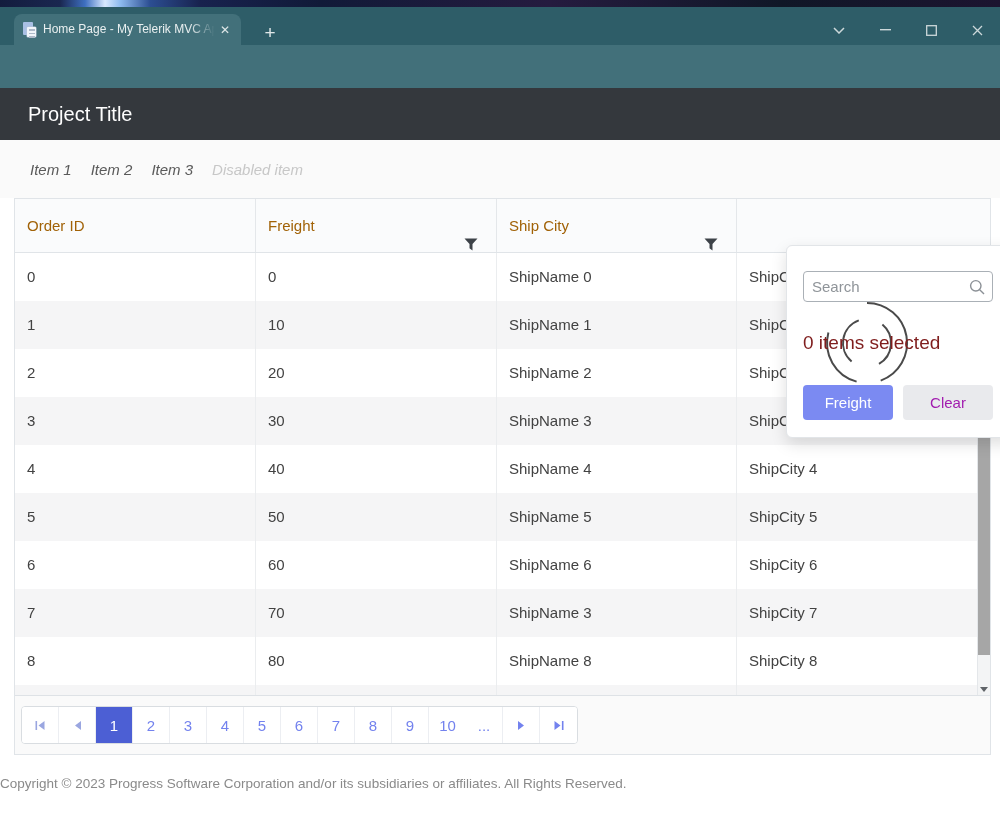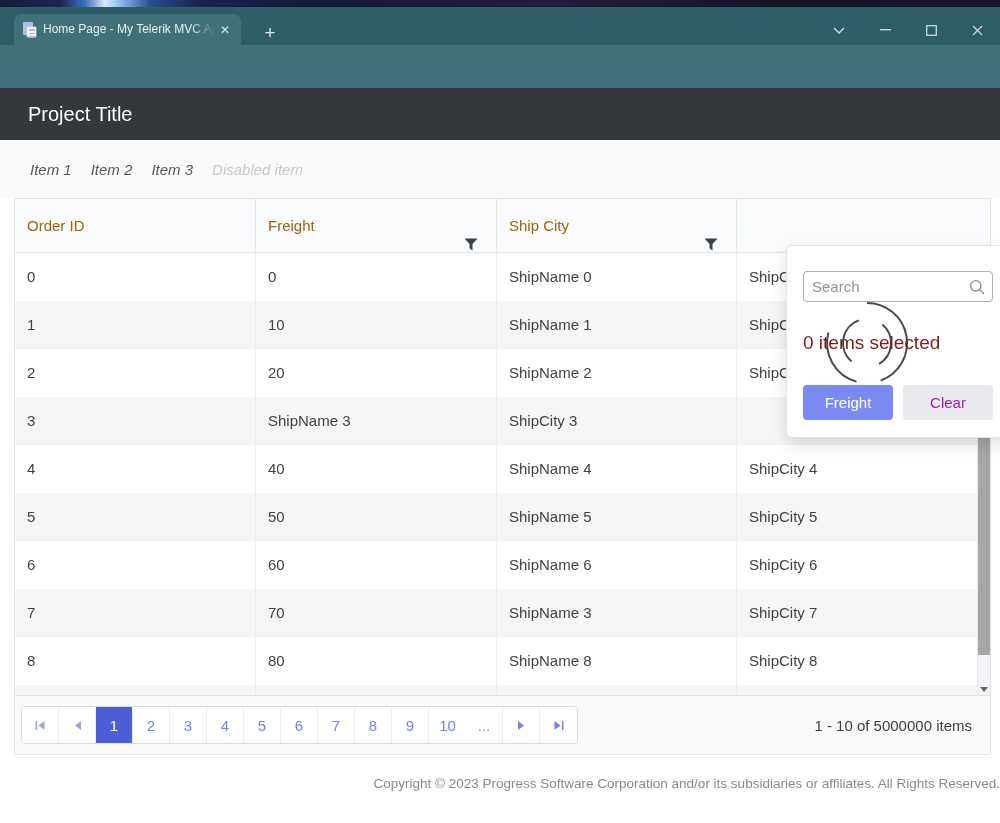--- a/index.html
+++ b/index.html
@@ -64,21 +64,21 @@
   .varrow { position:absolute; left:2px; bottom:3px; width:0; height:0;
     border-left:4px solid transparent; border-right:4px solid transparent; border-top:5px solid #5f6368; }
 
   .g-pager { position:absolute; left:0; bottom:0; width:975px; height:59px; background:#fafafa; border-top:1px solid #dee2e6; }
   .pg-box { position:absolute; left:6px; top:10px; height:38px; display:flex; background:#fff; border:1px solid #d9dde1; border-radius:4px; overflow:hidden; }
   .pg-btn { width:37px; height:36px; display:flex; align-items:center; justify-content:center; font-size:15px; color:#7382ee; border-right:1px solid #eceef2; background:#fff; }
   .pg-btn:last-child { border-right:none; }
   .pg-btn.sel { background:#4c5fd4; color:#fff; }
   .pg-info { position:absolute; right:18px; top:0; height:59px; line-height:59px; font-size:15px; color:#3f3f3f; }
 
-  .site-footer { position:absolute; left:0; top:688px; width:1000px; text-align:right; font-size:13.5px; color:#8a8a8a; }
+  .site-footer { position:absolute; left:0; top:688px; width:1000px; text-align:left; font-size:13.5px; color:#8a8a8a; }
 
   
   .filter-popup { position:absolute; left:786px; top:245px; width:230px; height:193px; background:#fff;
     border:1px solid #e2e5e8; border-radius:6px; box-shadow:0 6px 16px rgba(0,0,0,.13); z-index:50; }
   .spinner { position:absolute; left:30px; top:47px; }
   .fp-search { position:absolute; left:16px; top:25px; width:190px; height:31px; border:1px solid #aab0b6; border-radius:4px; background:#fff; }
   .fp-search input { position:absolute; left:8px; top:0; width:155px; height:29px; border:none; outline:none; font-size:15px; color:#424242; font-family:"Liberation Sans",sans-serif; background:transparent; }
   .fp-search input::placeholder { color:#8f9499; opacity:1; }
   .fp-search svg { position:absolute; right:7px; top:7px; }
   .fp-status { position:absolute; left:16px; top:86px; font-size:19px; font-weight:normal; color:#7f1d1d; }
@@ -238,20 +238,21 @@
 
   <div class="g-row">
     <div class="g-cell">2</div>
     <div class="g-cell">20</div>
     <div class="g-cell">ShipName 2</div>
     <div class="g-cell">ShipCity 2</div>
   </div>
 
   <div class="g-row alt">
     <div class="g-cell">3</div>
+    <div class="g-cell">30</div>
     <div class="g-cell">ShipName 3</div>
     <div class="g-cell">ShipCity 3</div>
   </div>
 
   <div class="g-row">
     <div class="g-cell">4</div>
     <div class="g-cell">40</div>
     <div class="g-cell">ShipName 4</div>
     <div class="g-cell">ShipCity 4</div>
   </div>
@@ -336,21 +337,20 @@
               <path d="M1 1 L7 5.5 L1 10 Z" fill="#7382ee"></path>
             </svg>
         </div>
         <div class="pg-btn">
           <svg width="12" height="11" viewBox="0 0 12 11">
               <path d="M1.5 1 L7.5 5.5 L1.5 10 Z" fill="#7382ee"></path>
               <rect x="8.9" y="1" width="1.6" height="9" fill="#7382ee"></rect>
             </svg>
         </div>
       </div>
-      <div class="pg-info">1 - 10 of 5000000 items</div>
     </div>
   </div>
 
   <div class="site-footer">Copyright © 2023 Progress Software Corporation and/or its subsidiaries or affiliates. All Rights Reserved.</div>
 </div>
 
 <div class="filter-popup">
   <svg class="spinner" width="100" height="100" viewBox="0 0 100 100">
     <path d="M 50 10 A 40 40 0 0 1 63.7 87.6" fill="none" stroke="#4a4a4a" stroke-width="2"></path>
     <path d="M 39.6 88.6 A 40 40 0 0 1 11.4 39.6" fill="none" stroke="#4a4a4a" stroke-width="2"></path>

